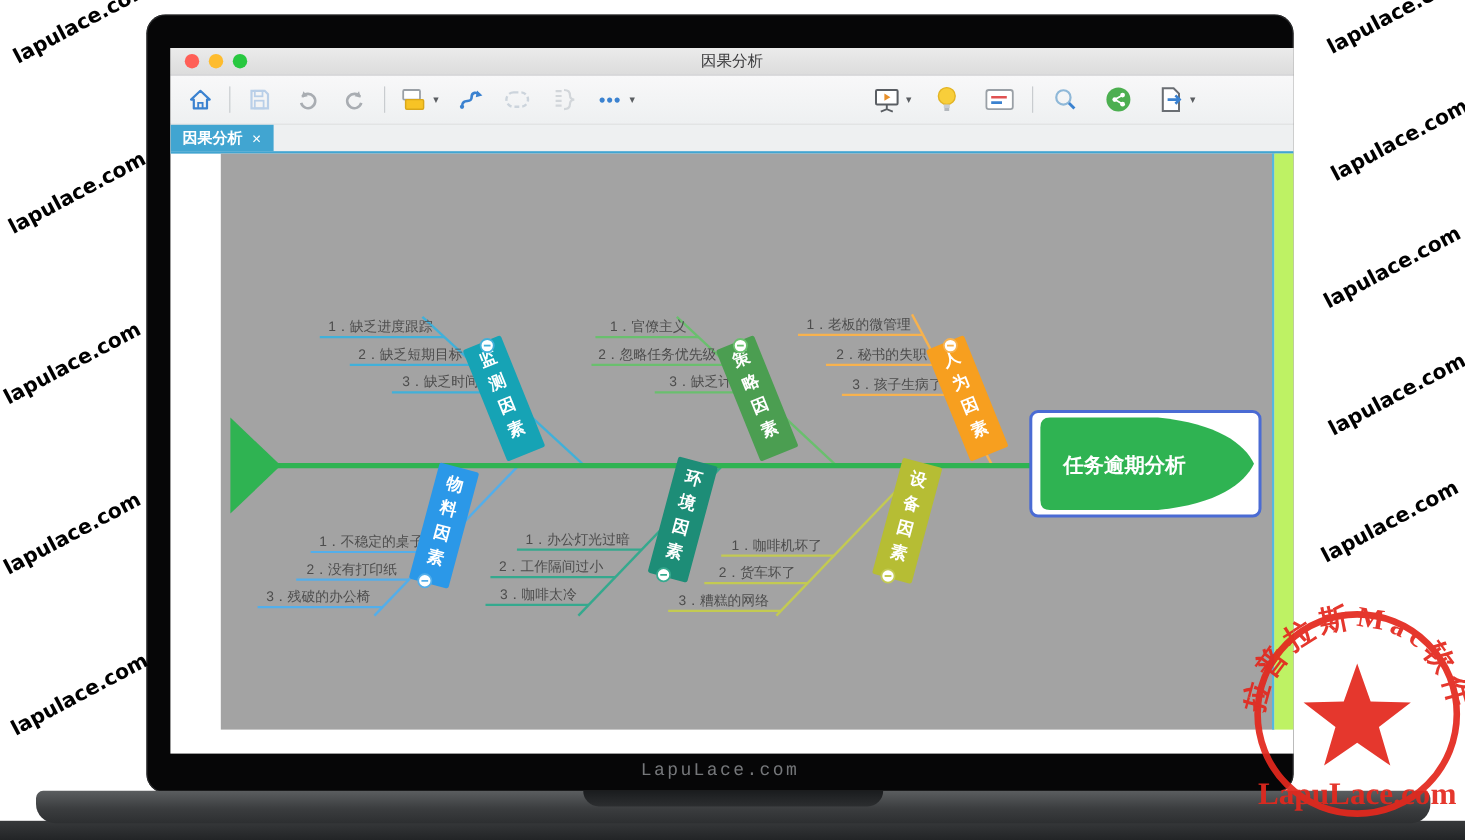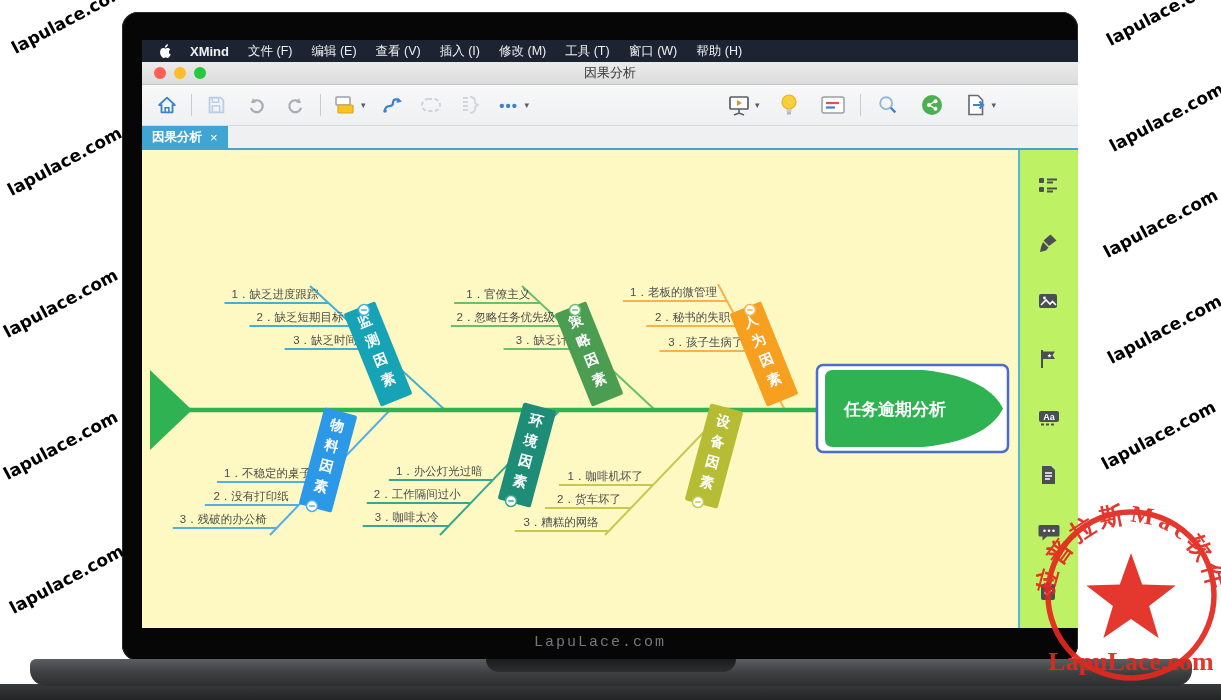--- a/index.html
+++ b/index.html
@@ -44,22 +44,22 @@
            padding:0 10px;}
   .tb{width:30px;height:30px;display:flex;align-items:center;justify-content:center;}
   .tsep{width:1px;height:22px;background:#c9cccf;margin:0 9px;}
   .caret{font-size:9px;color:#5a5d61;margin-left:1px;}
   .tabbar{height:22px;background:#eef0f1;border-bottom:2px solid #41a5d1;
           display:flex;align-items:flex-end;}
   .tab{height:22px;background:#41a5d1;color:#fff;font-size:12.5px;font-weight:bold;
        display:flex;align-items:center;gap:8px;padding:0 10px;margin-left:0;}
   .tab .x{font-weight:normal;font-size:13px;}
   .main{display:flex;height:480px;}
-  .canvas{width:876px;height:480px;background:#fef9c3;border-right:2px solid #54b7e0;
-          position:relative;}
+  .canvas{width:876px;height:480px;background:#a3a3a3;border-right:2px solid #54b7e0;
+          position:relative;margin-left:42px;}
   .rsidebar{flex:1;background:#bef264;position:relative;}
   .sbicon{position:absolute;left:18px;width:20px;height:20px;}
 
   
   .stamp{position:absolute;left:1036px;top:498px;z-index:50;opacity:.93;}
 </style>
 </head>
 <body>
 <div class="stage">
 
@@ -72,35 +72,20 @@
       <div class="wm" style="left: 1103px; top: 32px;">lapulace.com</div>
       <div class="wm" style="left: 1106px; top: 138px;">lapulace.com</div>
       <div class="wm" style="left: 1100px; top: 244px;">lapulace.com</div>
       <div class="wm" style="left: 1104px; top: 350px;">lapulace.com</div>
       <div class="wm" style="left: 1098px; top: 456px;">lapulace.com</div>
     </div>
 
   <div class="screen">
     <div class="screen-content">
 
-      <div class="menubar">
-        <svg width="13" height="15" viewBox="0 0 13 15">
-          <path fill="#fff" d="M9.1 2.6c.5-.6.9-1.5.8-2.3-.8 0-1.7.5-2.2 1.1-.5.6-.9 1.5-.8 2.3.9.1 1.7-.5 2.2-1.1zM10.9 7.9c0-1.7 1.4-2.5 1.4-2.5-.8-1.1-2-1.3-2.4-1.3-1-.1-2 .6-2.5.6-.5 0-1.3-.6-2.1-.6-1.1 0-2.1.6-2.7 1.6-1.1 2-.3 5 .8 6.6.6.8 1.2 1.7 2.1 1.6.8 0 1.1-.5 2.1-.5s1.3.5 2.1.5c.9 0 1.5-.8 2-1.6.6-.9.9-1.8.9-1.9 0 0-1.7-.7-1.7-2.5z"></path>
-        </svg>
-        <span class="app">XMind</span>
-
-      <span class="mi">文件 (F)</span>
-          <span class="mi">编辑 (E)</span>
-          <span class="mi">查看 (V)</span>
-          <span class="mi">插入 (I)</span>
-          <span class="mi">修改 (M)</span>
-          <span class="mi">工具 (T)</span>
-          <span class="mi">窗口 (W)</span>
-          <span class="mi">帮助 (H)</span>
-        </div>
 
       <div class="titlebar">
         <div class="lights">
           <div class="light" style="background:#ff5f57"></div>
           <div class="light" style="background:#febc2e"></div>
           <div class="light" style="background:#28c840"></div>
         </div>
         <div class="title">因果分析</div>
       </div>
 

